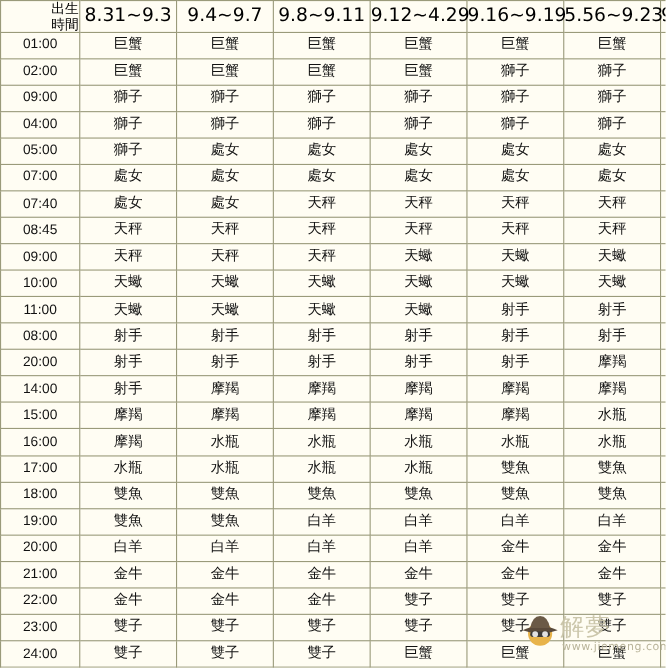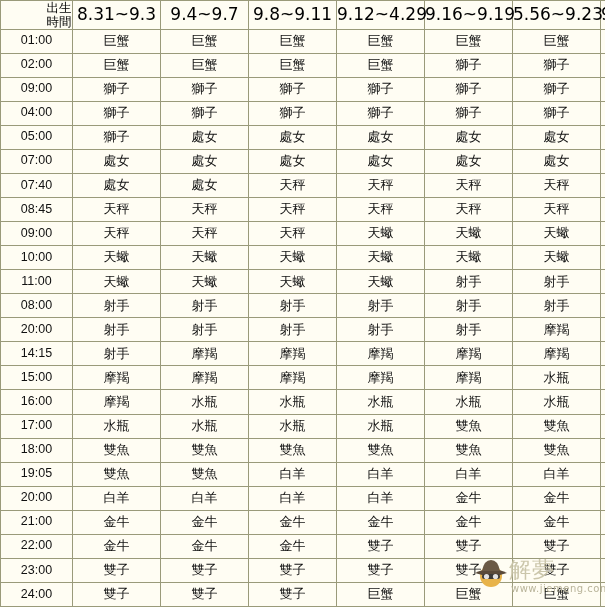--- a/index.html
+++ b/index.html
@@ -247,21 +247,21 @@
           <td class="timecell">20:00</td>
           <td>射手</td>
           <td>射手</td>
           <td>射手</td>
           <td>射手</td>
           <td>射手</td>
           <td>摩羯</td>
           <td>摩羯</td>
         </tr>
         <tr>
-          <td class="timecell">14:15</td>
+          <td class="timecell">14:00</td>
           <td>射手</td>
           <td>摩羯</td>
           <td>摩羯</td>
           <td>摩羯</td>
           <td>摩羯</td>
           <td>摩羯</td>
           <td>摩羯</td>
         </tr>
         <tr>
           <td class="timecell">15:00</td>
@@ -297,21 +297,21 @@
           <td class="timecell">18:00</td>
           <td>雙魚</td>
           <td>雙魚</td>
           <td>雙魚</td>
           <td>雙魚</td>
           <td>雙魚</td>
           <td>雙魚</td>
           <td>白羊</td>
         </tr>
         <tr>
-          <td class="timecell">19:05</td>
+          <td class="timecell">19:00</td>
           <td>雙魚</td>
           <td>雙魚</td>
           <td>白羊</td>
           <td>白羊</td>
           <td>白羊</td>
           <td>白羊</td>
           <td>白羊</td>
         </tr>
         <tr>
           <td class="timecell">20:00</td>

